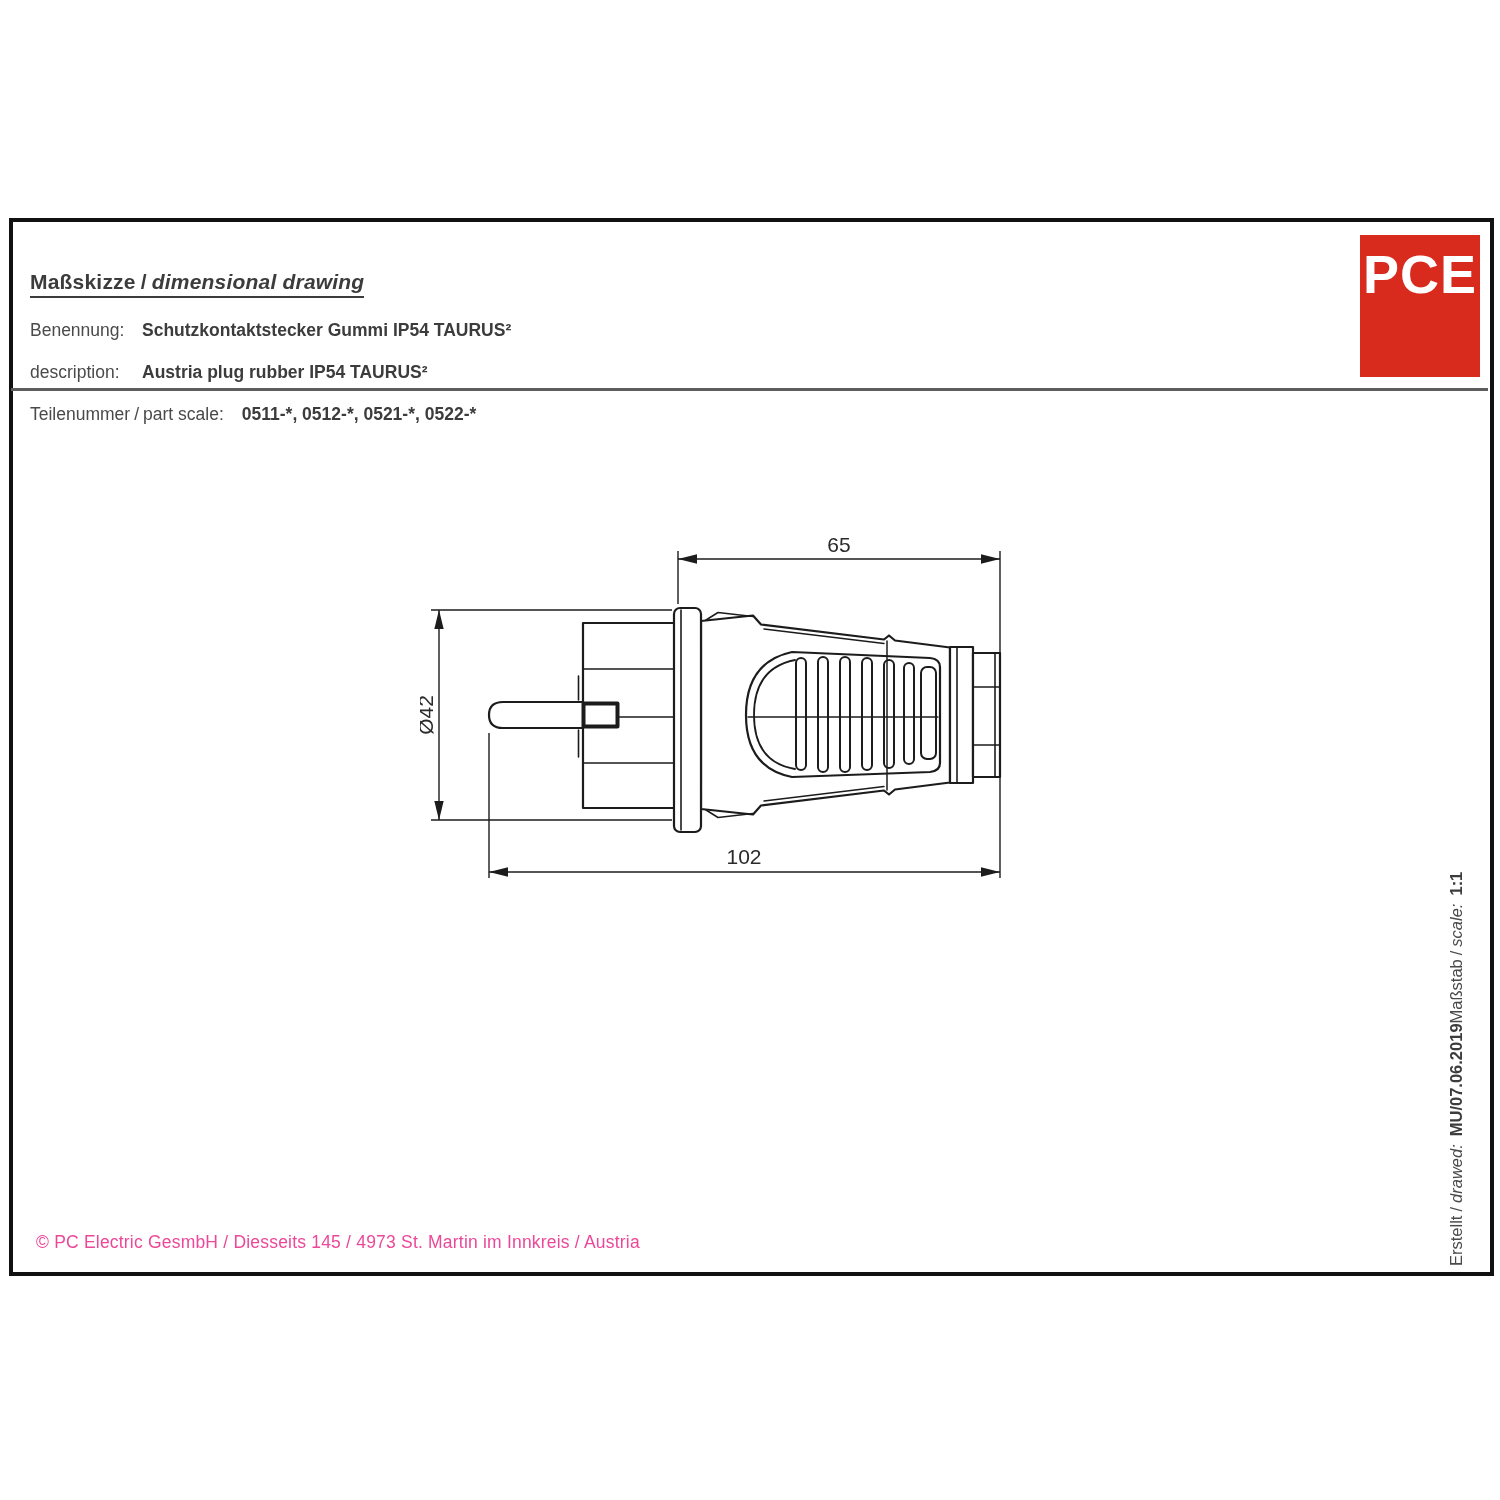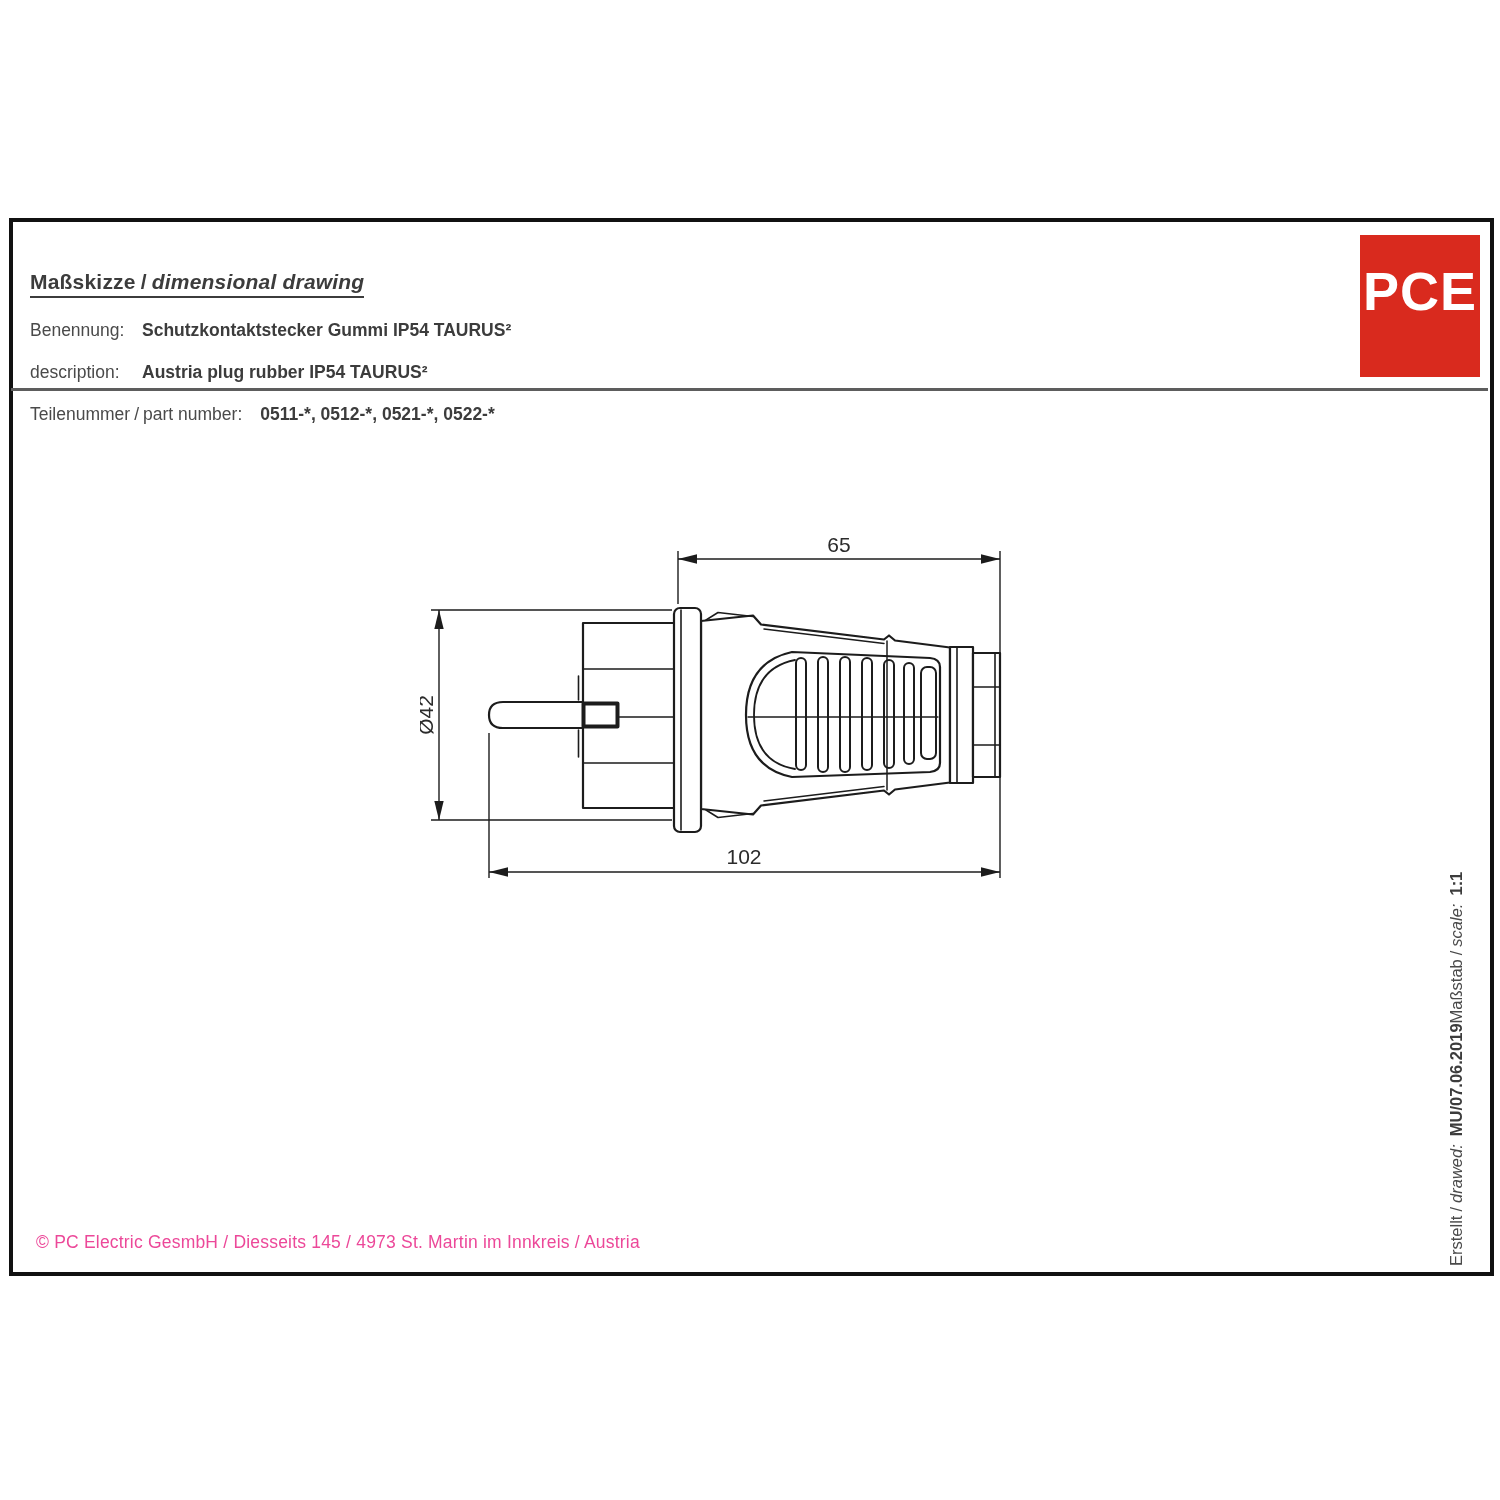--- a/index.html
+++ b/index.html
@@ -27,21 +27,21 @@
   .hrow .val-gap{margin-left:18px;}
   .header-rule{
     position:absolute;left:11px;top:388px;width:1477px;height:2.5px;background:#5d5d5d;
   }
   
   .logo{
     position:absolute;left:1360px;top:235px;width:120px;height:142px;
     background:#d92a1e;display:flex;justify-content:center;align-items:flex-start;
   }
   .logo span{
-    color:#fff;font-weight:bold;font-size:54px;line-height:54px;margin-top:29px;
+    color:#fff;font-weight:bold;font-size:54px;line-height:54px;margin-top:12px;
     letter-spacing:1px;font-family:"Liberation Sans", sans-serif;
   }
   
   svg.drawing{position:absolute;left:420px;top:530px;width:640px;height:370px;}
   svg.drawing text{
     font-family:"Liberation Sans", sans-serif;font-size:21px;fill:#2b2b2b;
   }
   
   .sideblock{
     position:absolute;left:1446px;top:1266px;width:378px;height:20px;
@@ -67,21 +67,21 @@
   <div class="title">
     <span>Maßskizze</span><span class="sep">/</span><span class="it">dimensional drawing</span>
   </div>
   <div class="hrow">
     <span class="lbl">Benennung:</span><span class="val">Schutzkontaktstecker Gummi IP54 TAURUS²</span>
   </div>
   <div class="hrow">
     <span class="lbl lbl-it">description:</span><span class="val">Austria plug rubber IP54 TAURUS²</span>
   </div>
   <div class="hrow">
-    <span>Teilenummer</span><span class="sep">/</span><span class="lbl-it">part number:</span><span class="val val-gap">0511-*, 0512-*, 0521-*, 0522-*</span>
+    <span>Teilenummer</span><span class="sep">/</span><span class="lbl-it">part scale:</span><span class="val val-gap">0511-*, 0512-*, 0521-*, 0522-*</span>
   </div>
 </div>
 <div class="header-rule"></div>
 
 <div class="logo">
   <span>PCE</span>
 </div>
 
 <svg class="drawing" viewBox="420 530 640 370">
 

